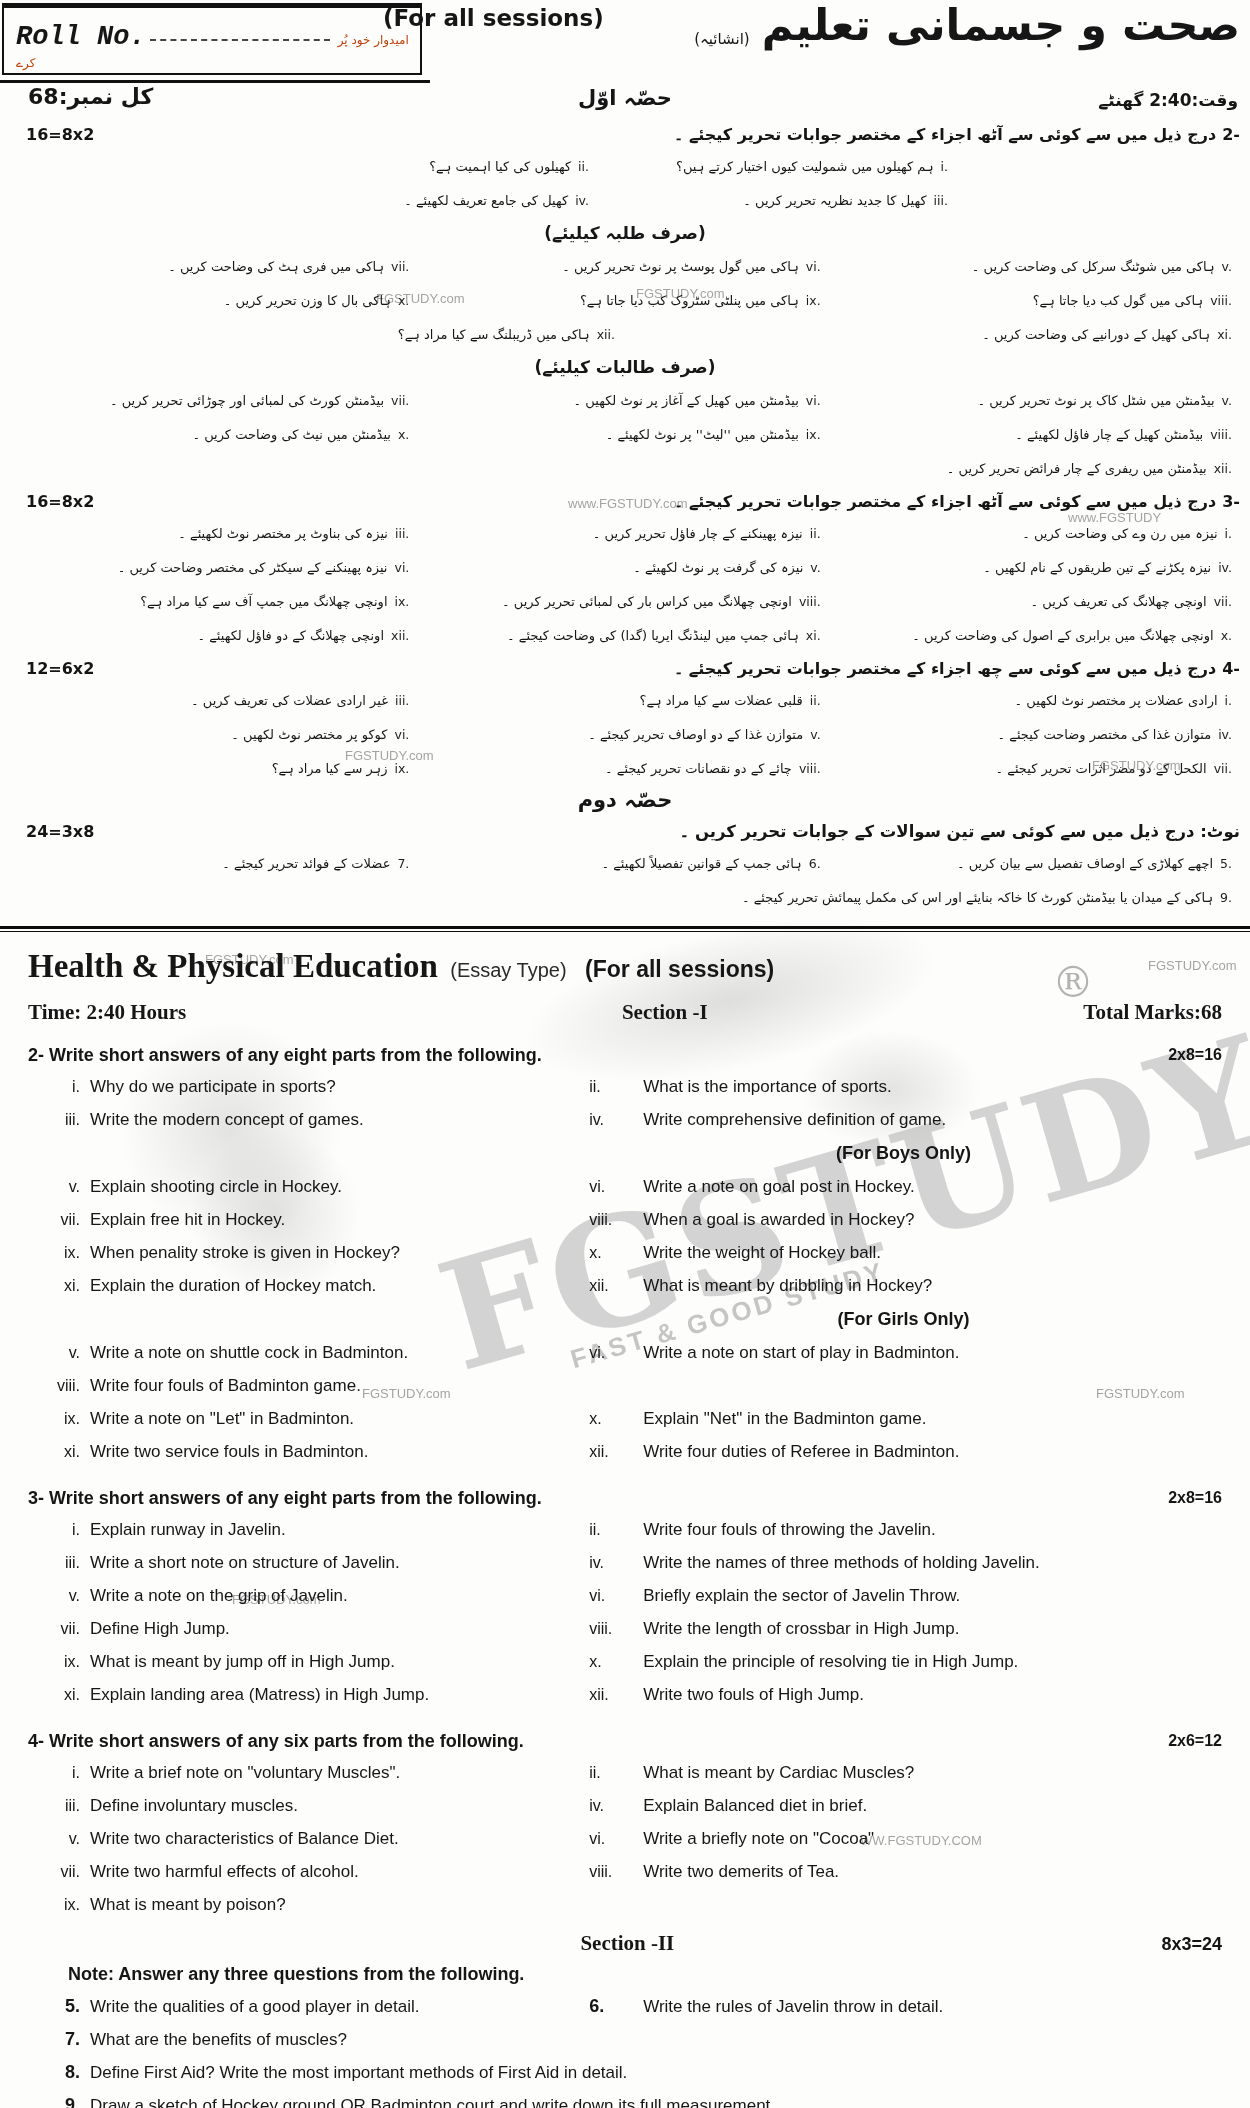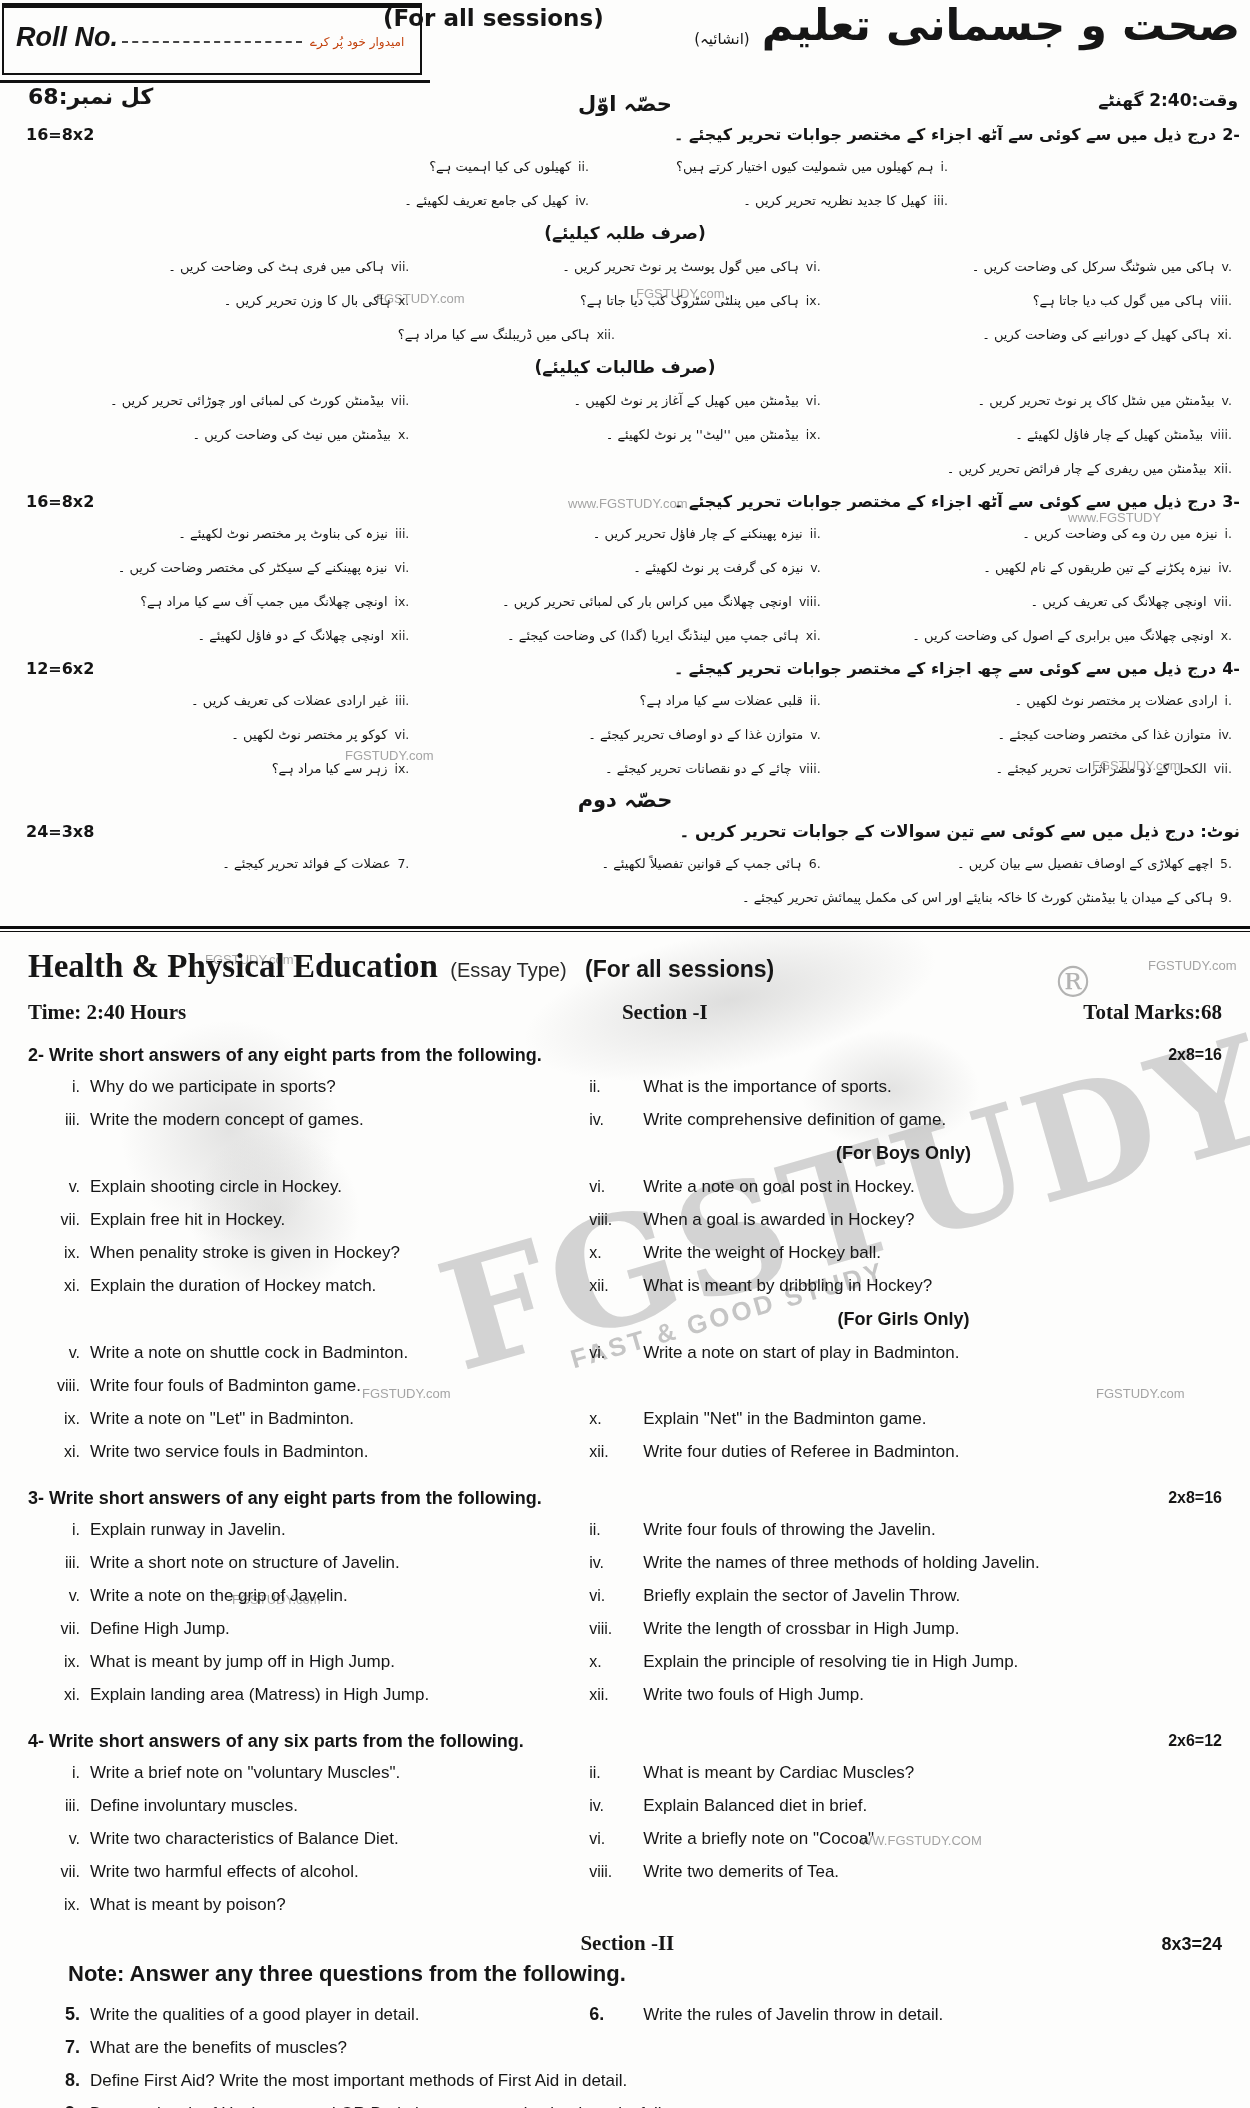--- a/index.html
+++ b/index.html
@@ -18,30 +18,30 @@
   .blob.b1{left:120px;top:1020px;width:220px;height:220px;}
   .blob.b2{left:190px;top:1130px;width:170px;height:170px;}
   .blob.b3{left:520px;top:930px;width:420px;height:140px;transform:rotate(-12deg);
            background:radial-gradient(closest-side,rgba(150,150,150,.30),rgba(150,150,150,0));}
   .blob.b4{left:800px;top:1030px;width:180px;height:120px;}
   
   .upart{direction:rtl;font-family:"DejaVu Sans","Liberation Sans",sans-serif;}
   .hdr{position:relative;height:118px;direction:ltr;}
   .rollbox{position:absolute;left:2px;top:3px;width:420px;height:72px;border:2px solid #111;
            border-top-width:5px;box-sizing:border-box;padding:14px 10px 0 12px;}
-  .rolllabel{font-family:Liberation Sans, sans-serif;font-weight:bold;font-style:italic;font-size:27px;}
+  .rolllabel{font-family:Liberation Mono, monospace;font-weight:bold;font-style:italic;font-size:27px;}
   .rolldots{display:inline-block;width:180px;border-bottom:2px dashed #444;vertical-align:middle;margin:0 8px 0 4px;}
   .rollnote{font-size:12px;direction:rtl;color:#c2410c;}
   .rollline{position:absolute;left:0;top:80px;width:430px;border-top:3px solid #111;}
   .fas-top{position:absolute;left:383px;top:5px;font-weight:bold;font-size:23px;}
   .utitle{position:absolute;right:10px;top:2px;display:flex;direction:rtl;align-items:center;gap:12px;}
   .utitle .big{font-size:43px;font-weight:bold;line-height:1.1;}
   .utitle .small{font-size:15px;padding-top:26px;}
   .totmarks{position:absolute;left:28px;top:84px;font-weight:bold;font-size:22px;direction:rtl;}
-  .p1mid{position:absolute;left:50%;transform:translateX(-50%);top:92px;font-weight:bold;font-size:21px;direction:rtl;}
+  .p1mid{position:absolute;left:50%;transform:translateX(-50%);top:86px;font-weight:bold;font-size:21px;direction:rtl;}
   .utime{position:absolute;right:12px;top:90px;font-weight:bold;font-size:17px;direction:rtl;}
   .uhead{display:flex;justify-content:space-between;align-items:baseline;padding:3px 10px 1px 26px;
          font-weight:bold;font-size:16px;line-height:27px;}
   .uhead .qn0{margin-left:6px;}
   .marks{direction:ltr;font-weight:bold;font-size:16px;color:#151515;}
   .ucolhead{text-align:center;font-weight:bold;font-size:17px;line-height:32px;height:32px;}
   .urow{display:flex;direction:rtl;padding:0 8px;min-height:33px;line-height:33px;}
   .urow .cell{flex:1 1 0;padding:0 10px;white-space:nowrap;text-align:right;overflow:visible;}
   .urow .qn{font-size:12.5px;margin-left:7px;color:#1d1d1d;}
   .urow .qt{font-size:13px;}
@@ -61,21 +61,21 @@
   .emeta .tm{font-family:"Liberation Serif",serif;font-weight:bold;font-size:21px;}
   .emeta .sec{font-weight:bold;font-size:21px;margin-left:60px;}
   .ehead{display:flex;justify-content:space-between;font-weight:bold;font-size:18px;margin-top:15px;line-height:30px;}
   .erow{display:flex;line-height:33px;font-size:17px;}
   .erow .cell{flex:0 0 47%;white-space:nowrap;}
   .erow .cell:nth-child(2){flex:0 0 53%;}
   .erow .qn{display:inline-block;min-width:52px;text-align:right;margin-right:10px;font-size:16px;}
   .erow .cell:nth-child(2) .qn{min-width:44px;text-align:left;margin-right:10px;}
   .erow.full .cell{flex:0 0 100%;}
   .colheadE{font-weight:bold;font-size:18px;line-height:34px;margin-left:557px;text-align:center;}
-  .enote{font-weight:bold;font-size:22px;margin:4px 0 10px 40px;line-height:28px;}
+  .enote{font-weight:bold;font-size:18px;margin:4px 0 2px 40px;line-height:28px;}
   .p2e .qn{font-weight:bold;font-size:18px;}
 </style>
 </head>
 <body>
 
 <div class="sheet">
 
   <div class="wm blob b1"></div>
   <div class="wm blob b2"></div>
   <div class="wm blob b3"></div>

